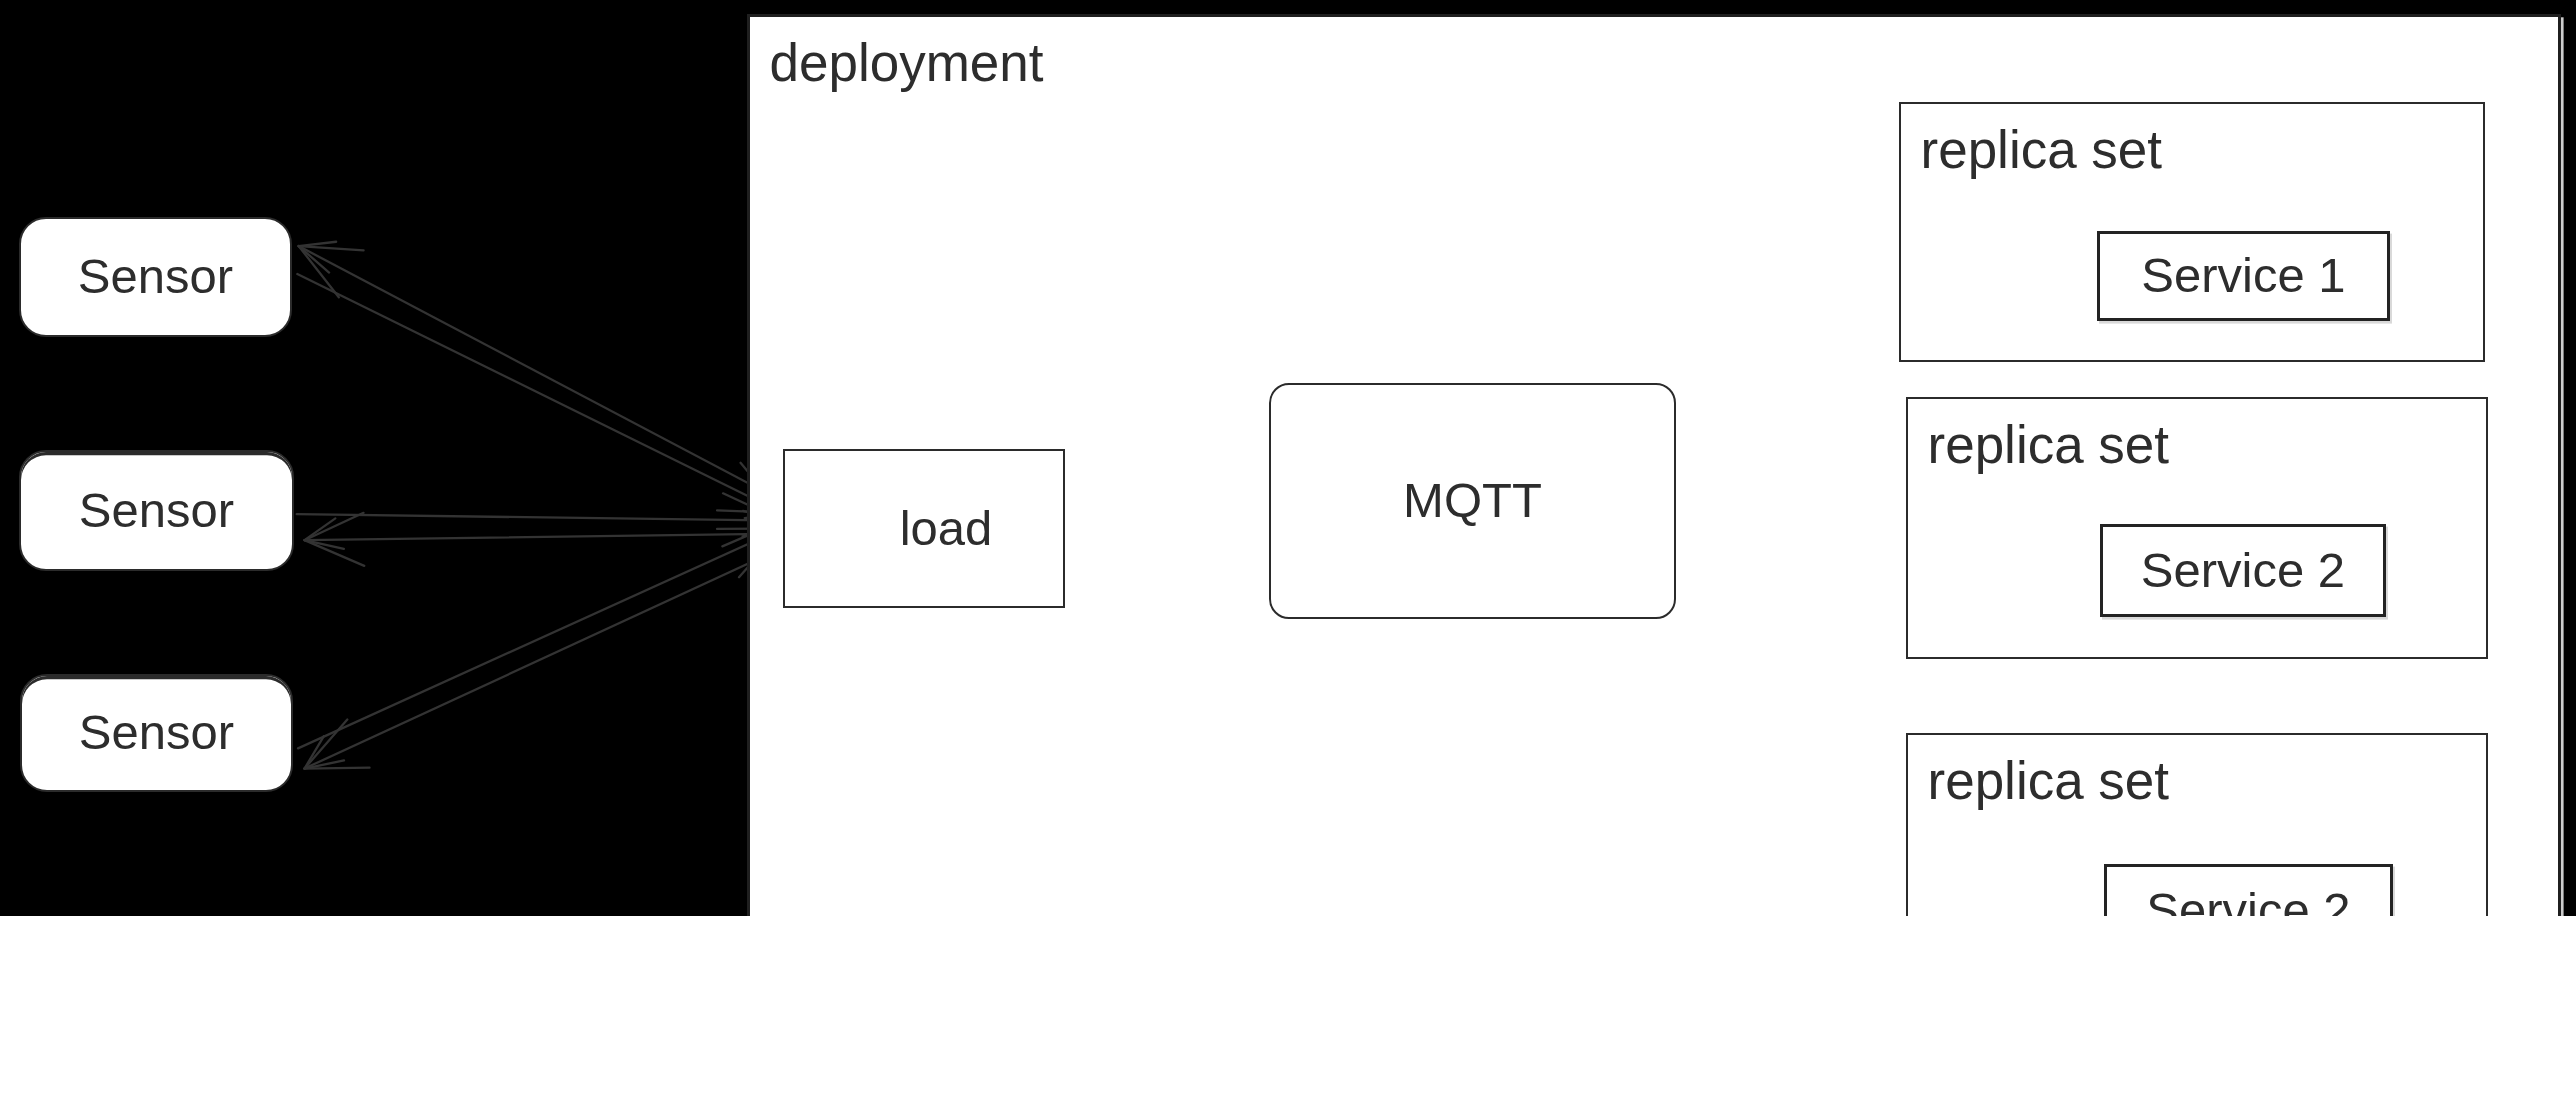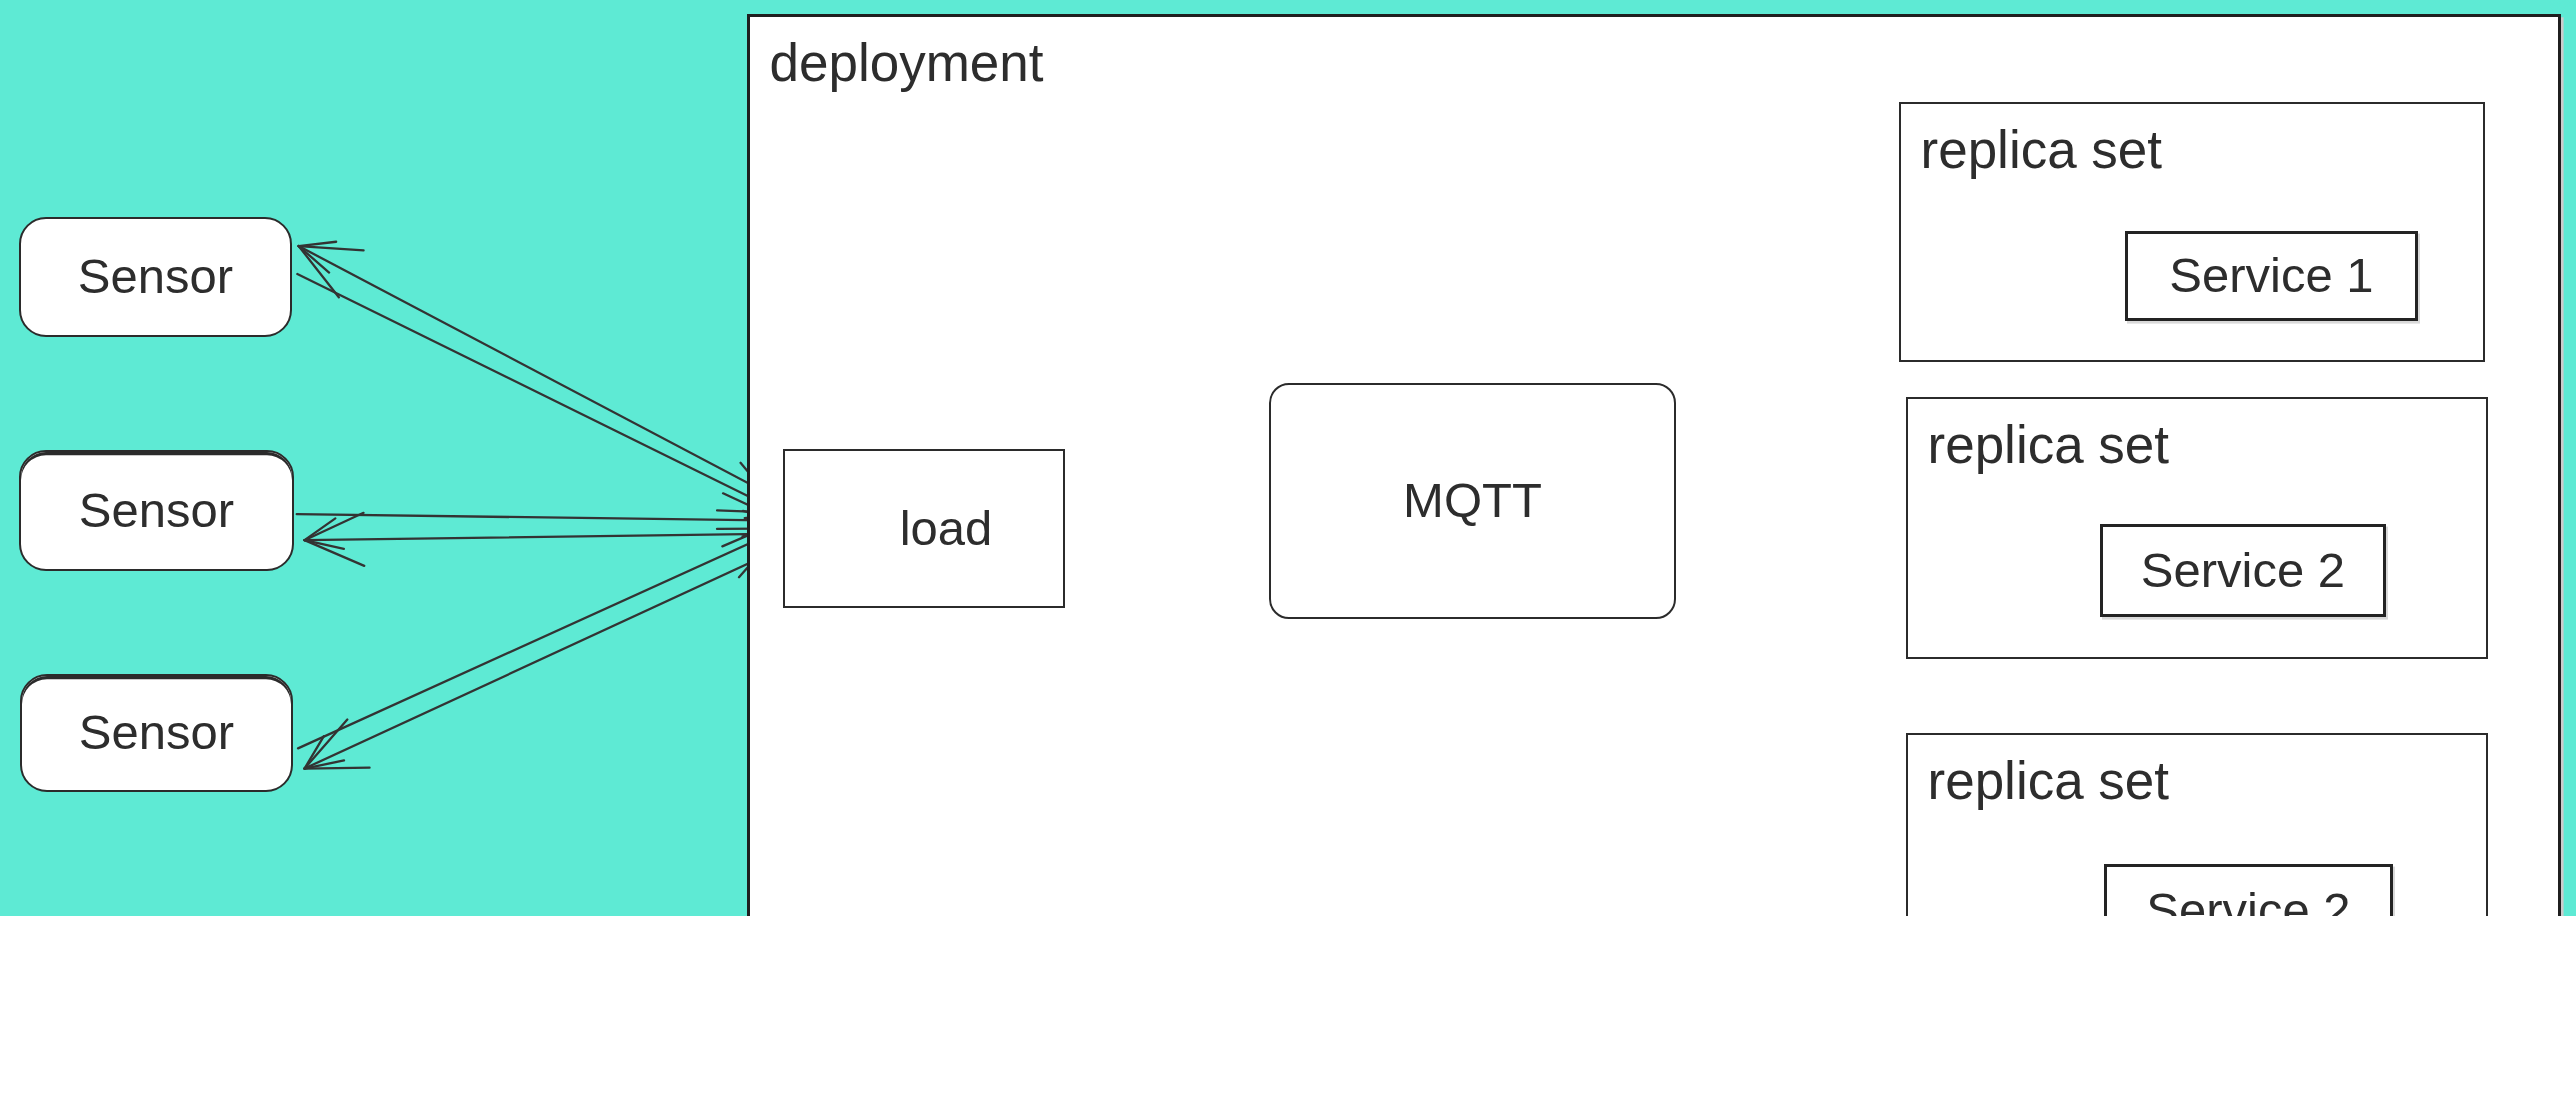--- a/index.html
+++ b/index.html
@@ -1,37 +1,37 @@
 <!DOCTYPE html>
 <html style="font-size:10.4px"><head>
 <meta charset="utf-8">
 <style>
   html,body{margin:0;padding:0;background:#ffffff;}
   #canvas{
-    position:relative;width:2576px;height:916px;background:#5eead4;overflow:hidden;
+    position:relative;width:2576px;height:916px;background:#000000;overflow:hidden;
     font-family:"Liberation Sans","DejaVu Sans",sans-serif;color:#2d2d2d;
   }
   .node{position:absolute;box-sizing:border-box;background:#ffffff;}
   .plain{border:2.6px solid #2b2b2b;}
   .rounded{border:2.6px solid #2b2b2b;border-radius:27px;display:flex;align-items:center;justify-content:center;}
   .centered{display:flex;align-items:center;justify-content:center;text-align:center;}
   .corner-label{position:absolute;top:17px;left:19.5px;font-size:53px;line-height:1.1;white-space:nowrap;}
   .node-label{font-size:49px;line-height:1.25;}
   #deployment{left:747px;top:14.3px;width:1814px;height:1062px;border:3.3px solid #1f1f1f;
     box-shadow:2.6px 3.3px 0 #cccccc;}
   #sensor1{left:19px;top:217px;width:273px;height:120px;}
   #sensor2{left:19px;top:450px;width:275px;height:121px;box-shadow:inset 0 3.3px 0 #2b2b2b;}
   #sensor3{left:20px;top:674px;width:273px;height:118px;box-shadow:inset 0 3.3px 0 #2b2b2b;}
   #load-balancer{left:783px;top:449px;width:282px;height:159px;padding-left:44px;}
   #mqtt{left:1269px;top:383px;width:407px;height:236px;border-radius:20px;}
   #replica-set-1{left:1899px;top:102px;width:586px;height:260px;}
   #replica-set-2{left:1906px;top:397px;width:582px;height:262px;}
   #replica-set-3{left:1906px;top:733px;width:582px;height:261px;}
   .service{border:3.3px solid #232323;box-shadow:2px 2.6px 0 #d9d9d9;}
-  #service-1{left:2097px;top:231px;width:293px;height:90px;margin-left:28px;}
+  #service-1{left:2097px;top:231px;width:293px;height:90px;}
   #service-2{left:2100px;top:524px;width:286px;height:93px;}
   #service-3{left:2104px;top:864px;width:289px;height:94px;}
   #edges{position:absolute;left:0;top:0;width:2576px;height:1094px;pointer-events:none;}
   #edges line{stroke:#333333;stroke-width:3.5;stroke-linecap:round;}
 </style>
 </head>
 <body>
 
 <div id="canvas">
 

